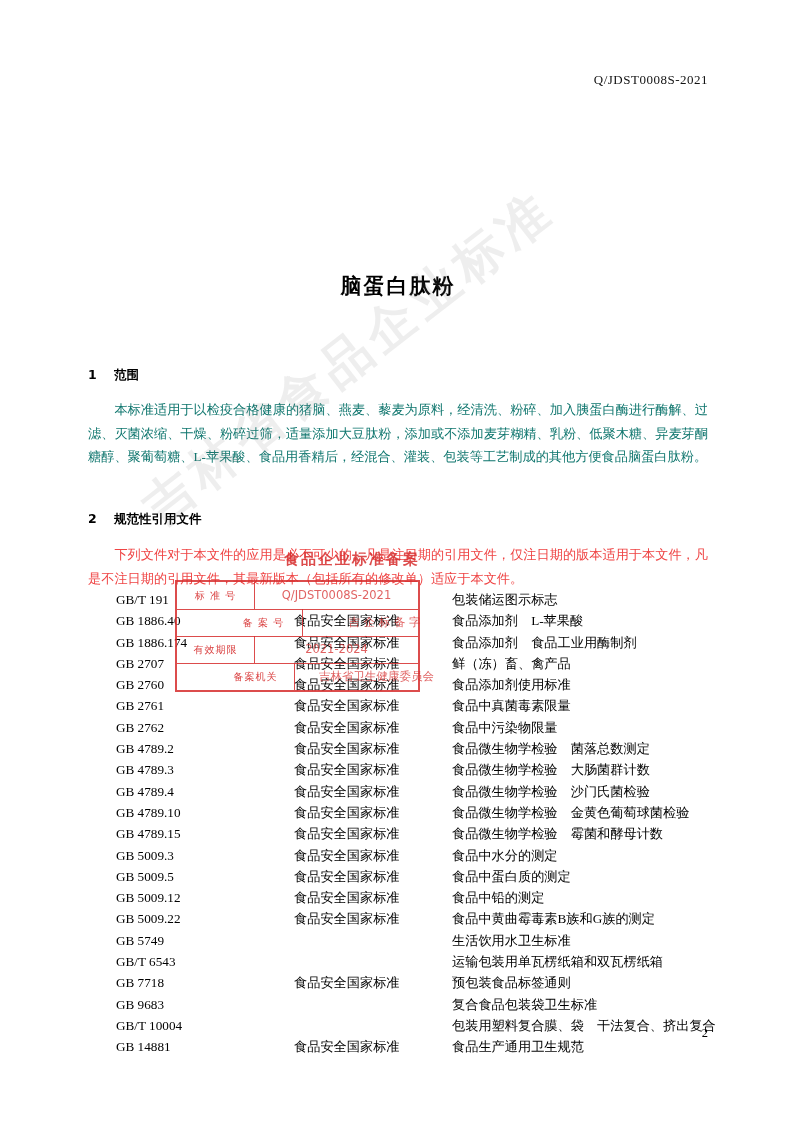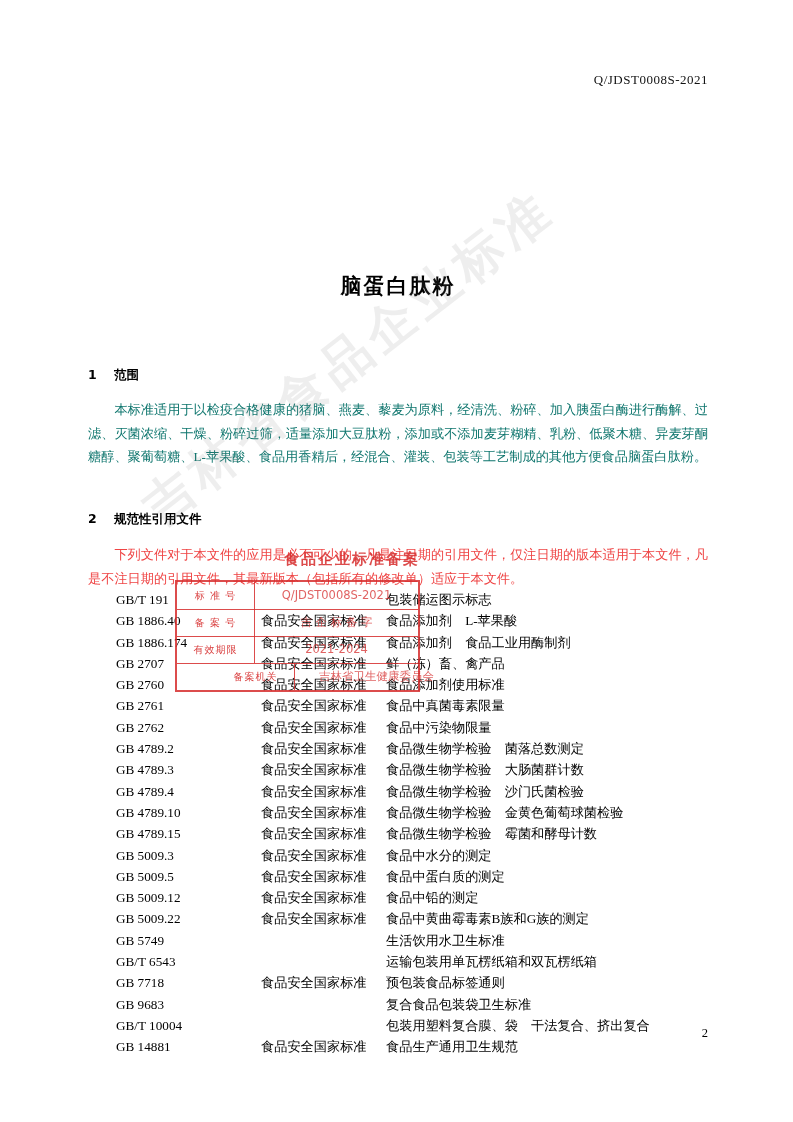--- a/index.html
+++ b/index.html
@@ -94,20 +94,21 @@
     left: 28px;
     width: 600px;
   }
   .ref-row {
     display: flex;
     align-items: baseline;
     height: 21.3px;
     font-size: 13.2px;
     line-height: 21.3px;
     white-space: nowrap;
+    gap: 33px;
   }
   .ref-code {
     width: 145px;
     flex: 0 0 145px;
     font-family: "Liberation Serif", serif;
   }
   .ref-std {
     width: 125px;
     flex: 0 0 125px;
   }
@@ -355,21 +356,21 @@
   </div>
 
   <div class="stamp">
     <div class="stamp-title">食品企业标准备案</div>
     <div class="stamp-box"></div>
     <div class="stamp-row" style="top:2px;">
       <span class="stamp-label">标 准 号</span>
       <span class="stamp-val">Q/JDST0008S-2021</span>
     </div>
     <div class="stamp-hline" style="top:29px;"></div>
-    <div class="stamp-row" style="top:29px;">
+    <div class="stamp-row" style="top:29px;padding-left:48px;">
       <span class="stamp-label">备 案 号</span>
       <span class="stamp-val">吉 企 标 备 字</span>
     </div>
     <div class="stamp-hline" style="top:56px;"></div>
     <div class="stamp-row" style="top:56px;align-items:flex-end;">
       <span class="stamp-label">有效期限</span>
       <span class="stamp-val">2021-2024</span>
     </div>
     <div class="stamp-hline" style="top:83px;"></div>
     <div class="stamp-row" style="top:83px;padding-left:40px;">

